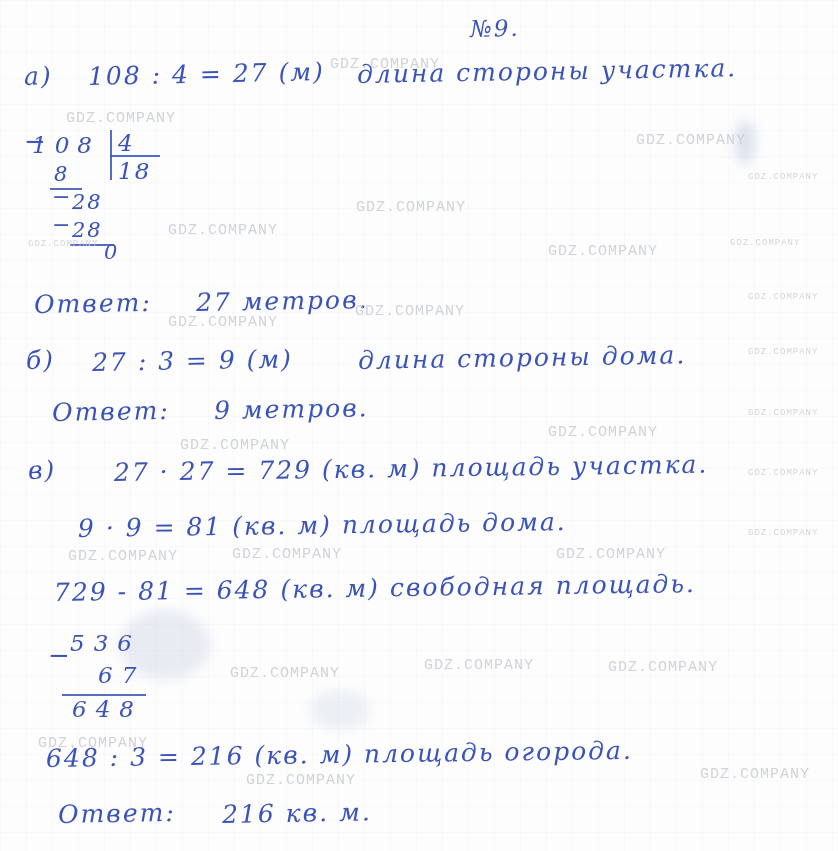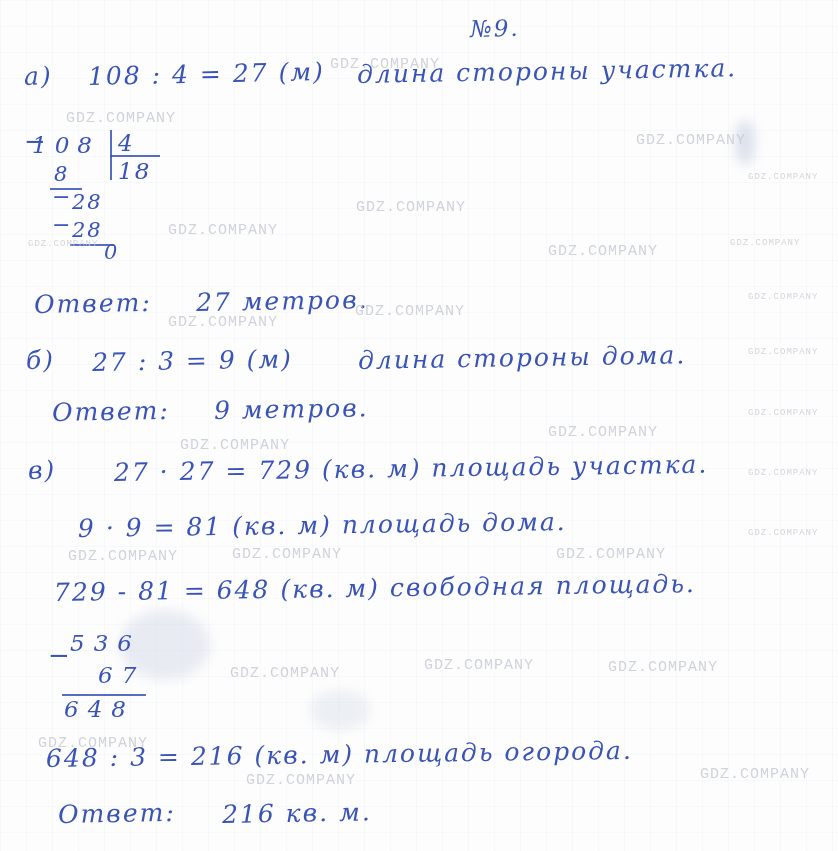--- a/index.html
+++ b/index.html
@@ -117,21 +117,21 @@
 
   <div class="hw big" style="left:28px;top:456px;transform:rotate(-2deg);">в)</div>
   <div class="hw big" style="left:114px;top:458px;transform:rotate(-0.8deg);">27 · 27 = 729 (кв. м) площадь участка.</div>
   <div class="hw big" style="left:78px;top:514px;transform:rotate(-0.8deg);">9 · 9 = 81 (кв. м) площадь дома.</div>
   <div class="hw big" style="left:54px;top:578px;transform:rotate(-0.8deg);">729 - 81 = 648 (кв. м) свободная площадь.</div>
 
   <div class="minus" style="left:48px;top:640px;">−</div>
   <div class="hw mid" style="left:70px;top:630px;letter-spacing:9px;">536</div>
   <div class="hw mid" style="left:98px;top:662px;letter-spacing:9px;">67</div>
   <div class="rule" style="left:62px;top:694px;width:84px;"></div>
-  <div class="hw mid" style="left:64px;top:696px;letter-spacing:9px;">648</div>
+  <div class="hw mid" style="left:72px;top:696px;letter-spacing:9px;">648</div>
 
   <div class="hw big" style="left:46px;top:744px;transform:rotate(-0.8deg);">648 : 3 = 216 (кв. м) площадь огорода.</div>
 
   <div class="hw big" style="left:58px;top:800px;transform:rotate(-1deg);">Ответ:</div>
   <div class="hw big" style="left:222px;top:800px;transform:rotate(-1deg);">216 кв. м.</div>
 
   <div id="watermark-layer">
       <div class="wm" style="left: 330px; top: 56px; font-size: 15px; opacity: 0.85; color: rgb(201, 204, 212);">GDZ.COMPANY</div>
       <div class="wm" style="left: 66px; top: 110px; font-size: 15px; opacity: 0.85; color: rgb(201, 204, 212);">GDZ.COMPANY</div>
       <div class="wm" style="left: 636px; top: 132px; font-size: 15px; opacity: 0.85; color: rgb(201, 204, 212);">GDZ.COMPANY</div>

